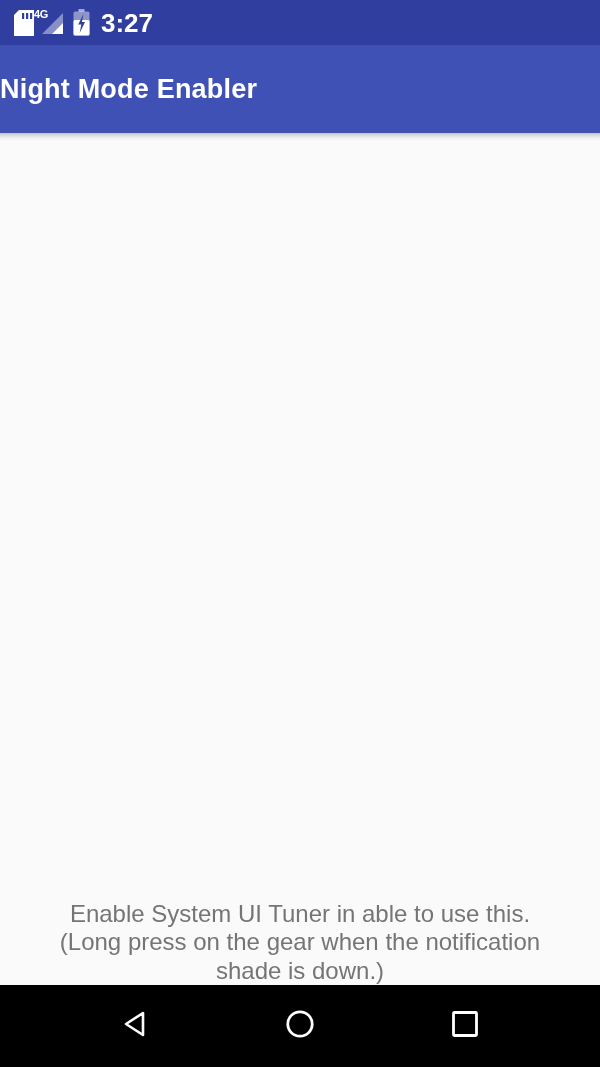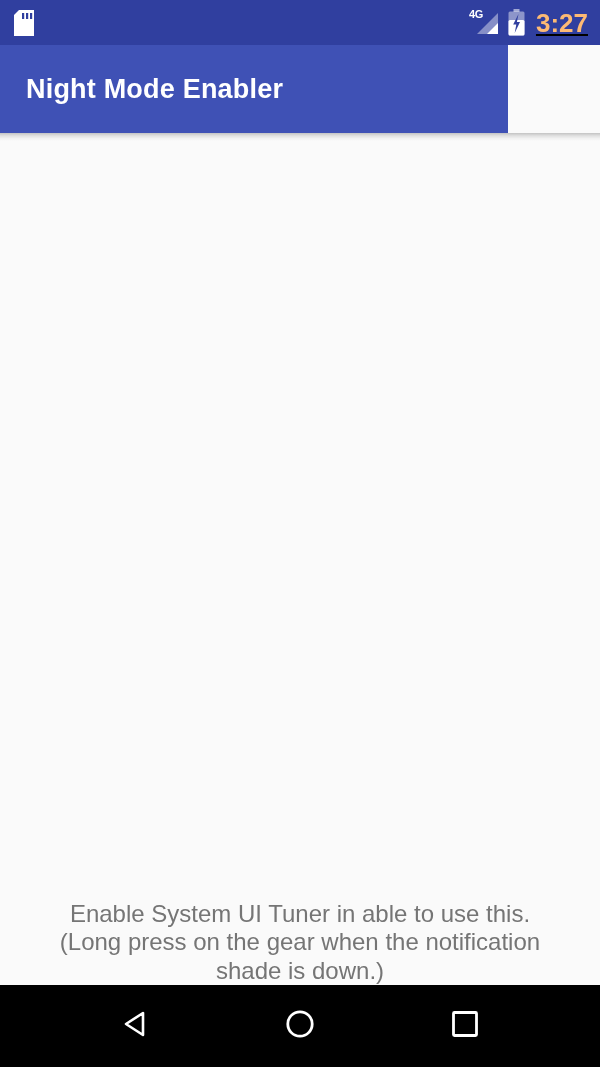--- a/index.html
+++ b/index.html
@@ -18,63 +18,61 @@
 
   
   #status-bar {
     position: absolute;
     top: 0; left: 0;
     width: 600px;
     height: 45px;
     background: #303f9f;
     display: flex;
     align-items: center;
-    justify-content: space-between;
+    justify-content: flex-start;
     box-sizing: border-box;
     padding: 0 12px 0 14px;
-    text-decoration: underline;
   }
   .status-left, .status-right {
     display: flex;
     align-items: center;
   }
   .status-right { gap: 9px; }
 
   .sd-icon { width: 20px; height: 26px; position: relative; display: block; }
   .signal-icon { width: 30px; height: 26px; position: relative; display: block; }
   .signal-4g {
     position: absolute;
     left: 0; top: -1px;
     font-size: 11px;
     font-weight: bold;
     color: #ffffff;
     line-height: 11px;
     letter-spacing: -0.3px;
   }
   .battery-icon { width: 17px; height: 27px; position: relative; display: block; }
   #status-time {
-    color: #fdba74;
+    color: #ffffff;
     font-size: 26px;
     font-weight: bold;
     line-height: 26px;
     letter-spacing: 0px;
     padding-left: 2px;
   }
 
   
   #app-bar {
     position: absolute;
     top: 45px; left: 0;
-    width: 508px;
+    width: 600px;
     height: 88px;
     background: #3f51b5;
     display: flex;
     align-items: center;
     box-sizing: border-box;
-    padding-left: 26px;
     z-index: 5;
   }
   #app-bar-title {
     color: #ffffff;
     font-size: 27px;
     font-weight: bold;
     letter-spacing: 0.2px;
   }
   #app-bar-shadow {
     position: absolute;

